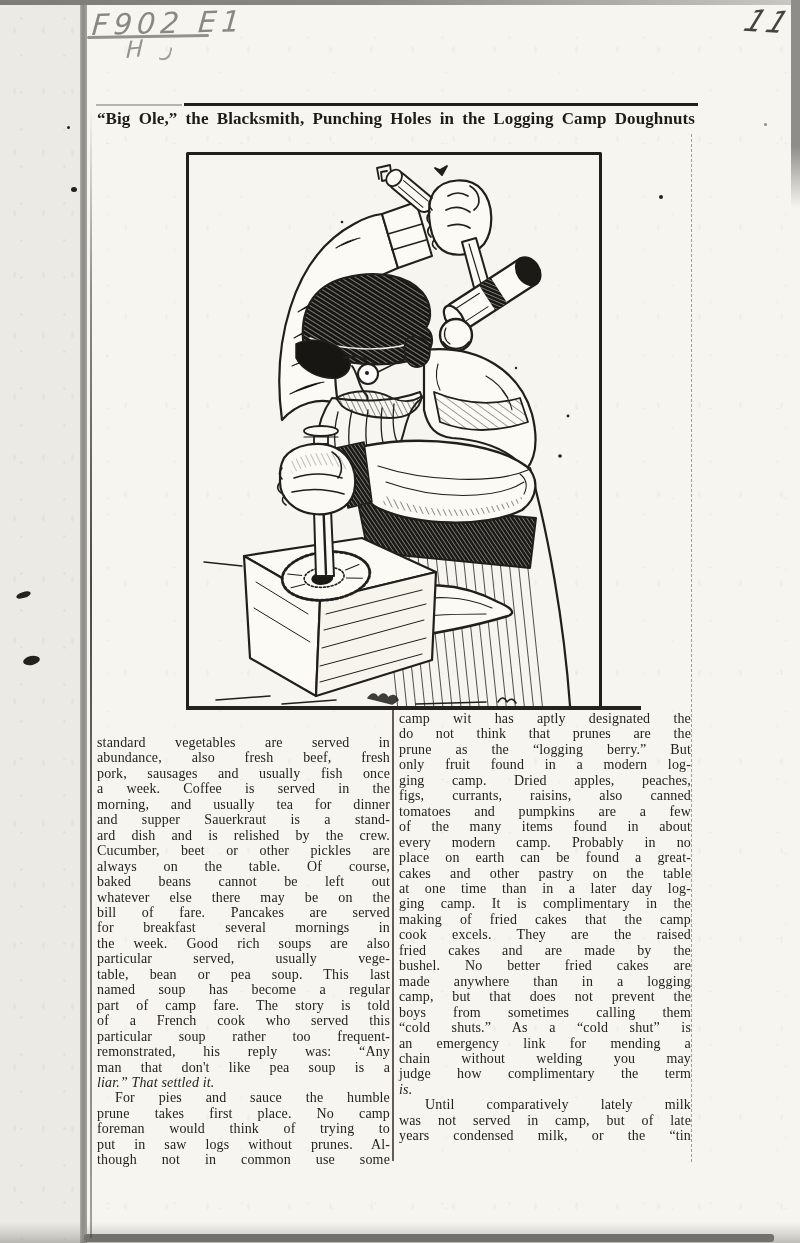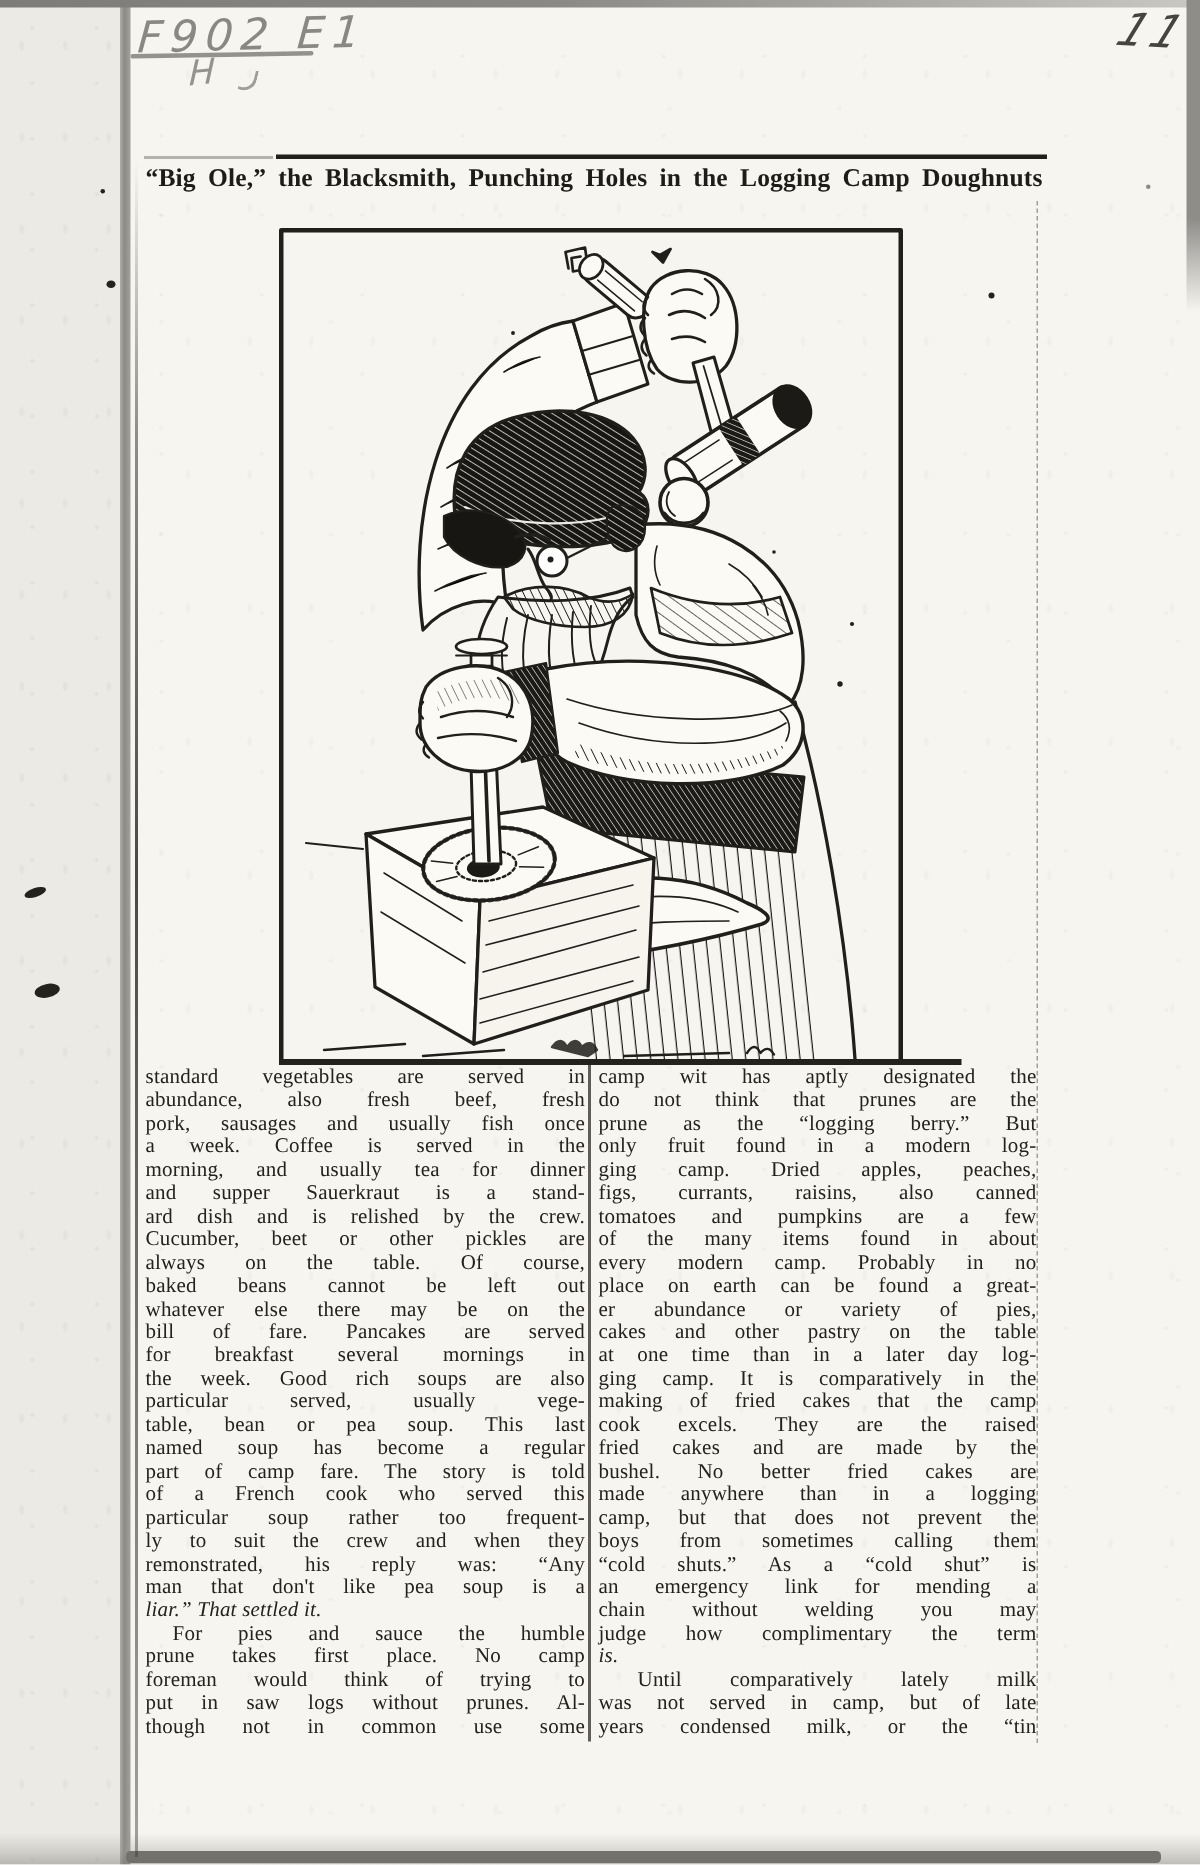--- a/index.html
+++ b/index.html
@@ -46,21 +46,21 @@
     transform:rotate(-6deg) skewX(-8deg);}
   .hw-sub-curl{left:160px;top:46px;width:9px;height:13px;border-right:2px solid #a09e98;
     border-bottom:2px solid #a09e98;border-radius:0 0 9px 0;transform:rotate(14deg);}
   .hw-page{left:746px;top:4px;font-size:30px;font-style:italic;color:#45443f;
     letter-spacing:3px;transform:skewX(-20deg) rotate(3deg);}
   
   .illo{left:186px;top:152px;width:416px;height:557px;}
   .illo-bottom-line{left:186px;top:706px;width:455px;height:3.5px;background:#23221f;}
   
   .col{top:711px;width:293px;font-size:14px;line-height:15.45px;color:#24221e;letter-spacing:.15px;}
-  .col-left{left:97px;}
+  .col-left{left:97px;margin-top:24px;}
   .col-right{left:399px;width:292px;}
   .tline{text-align:justify;text-align-last:justify;}
   .tline.nojust{text-align:left;text-align-last:left;font-style:italic;}
   
   .speck{background:#23221f;border-radius:50%;}
 </style>
 </head>
 <body>
 
 <div id="scan">
@@ -312,45 +312,43 @@
       <div class="tline">whatever else there may be on the</div>
       <div class="tline">bill of fare. Pancakes are served</div>
       <div class="tline">for breakfast several mornings in</div>
       <div class="tline">the week. Good rich soups are also</div>
       <div class="tline">particular served, usually vege-</div>
       <div class="tline">table, bean or pea soup. This last</div>
       <div class="tline">named soup has become a regular</div>
       <div class="tline">part of camp fare. The story is told</div>
       <div class="tline">of a French cook who served this</div>
       <div class="tline">particular soup rather too frequent-</div>
-      <div class="tline">ly to suit the crew and when they</div>
       <div class="tline">remonstrated, his reply was: “Any</div>
       <div class="tline">man that don't like pea soup is a</div>
       <div class="tline nojust">liar.” That settled it.</div>
       <div class="tline" style="padding-left: 18px;">For pies and sauce the humble</div>
       <div class="tline">prune takes first place. No camp</div>
       <div class="tline">foreman would think of trying to</div>
       <div class="tline">put in saw logs without prunes. Al-</div>
       <div class="tline">though not in common use some</div>
     </div>
   <div class="abs col col-right" id="col-right">
       <div class="tline">camp wit has aptly designated the</div>
       <div class="tline">do not think that prunes are the</div>
       <div class="tline">prune as the “logging berry.” But</div>
       <div class="tline">only fruit found in a modern log-</div>
       <div class="tline">ging camp. Dried apples, peaches,</div>
       <div class="tline">figs, currants, raisins, also canned</div>
       <div class="tline">tomatoes and pumpkins are a few</div>
       <div class="tline">of the many items found in about</div>
       <div class="tline">every modern camp. Probably in no</div>
       <div class="tline">place on earth can be found a great-</div>
-      <div class="tline">er abundance or variety of pies,</div>
       <div class="tline">cakes and other pastry on the table</div>
       <div class="tline">at one time than in a later day log-</div>
-      <div class="tline">ging camp. It is comparatively in the</div>
+      <div class="tline">ging camp. It is complimentary in the</div>
       <div class="tline">making of fried cakes that the camp</div>
       <div class="tline">cook excels. They are the raised</div>
       <div class="tline">fried cakes and are made by the</div>
       <div class="tline">bushel. No better fried cakes are</div>
       <div class="tline">made anywhere than in a logging</div>
       <div class="tline">camp, but that does not prevent the</div>
       <div class="tline">boys from sometimes calling them</div>
       <div class="tline">“cold shuts.” As a “cold shut” is</div>
       <div class="tline">an emergency link for mending a</div>
       <div class="tline">chain without welding you may</div>

